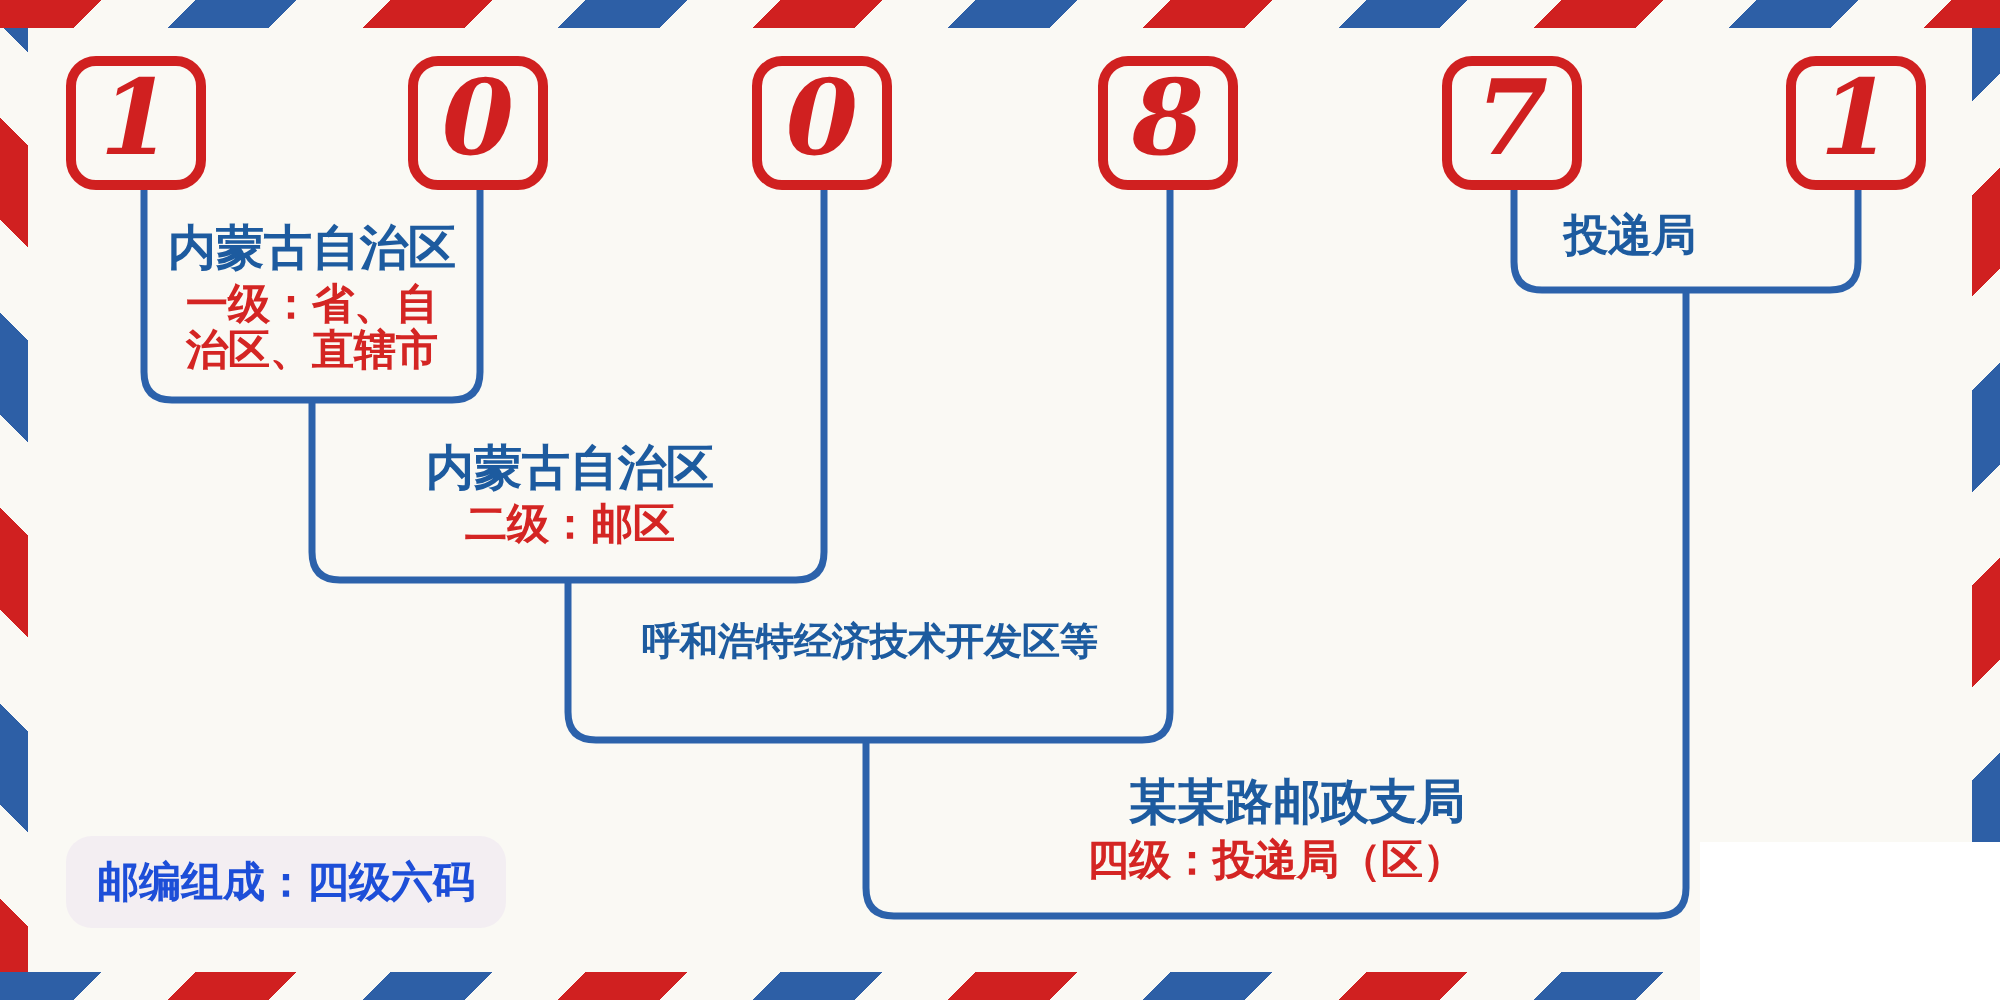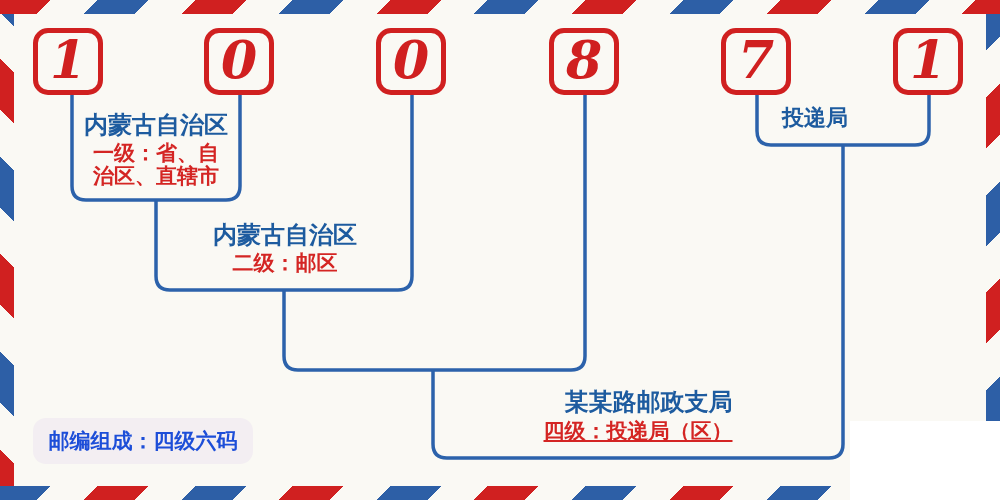--- a/index.html
+++ b/index.html
@@ -57,21 +57,21 @@
   .lvl1 .t{font-size:24px;line-height:26px;}
   .lvl1 .d{font-size:21px;line-height:23px;margin-top:3px;}
   .lvl2{left:285px;top:222px;}
   .lvl2 .t{font-size:24px;line-height:26px;}
   .lvl2 .d{font-size:21px;line-height:23px;margin-top:3px;text-align:center;}
   .lvl3{left:435px;top:311px;}
   .lvl3 .t{font-size:19px;line-height:22px;}
   .lvl3 .d{font-size:21px;line-height:24px;margin-top:3px;}
   .lvl4{left:638px;top:390px;}
   .lvl4 .t{font-size:24px;line-height:24px;text-align:right;}
-  .lvl4 .d{font-size:21px;line-height:24px;margin-top:5px;text-decoration:underline;}
+  .lvl4 .d{font-size:21px;line-height:24px;margin-top:5px;}
   .lvl5{left:815px;top:106px;}
   .lvl5 .t{font-size:22px;line-height:24px;}
   
   .badge{
     position:absolute;left:33px;top:418px;width:220px;height:46px;
     background:#f3eef2;border-radius:13px;z-index:3;
     display:flex;align-items:center;justify-content:center;
   }
   .badge .txt{color:#1d4ed8;font-weight:bold;font-size:21px;}
 </style>
@@ -117,20 +117,21 @@
     <div class="d">一级：省、自
 治区、直辖市</div>
   </div>
 
   <div class="lvl lvl2">
     <div class="t">内蒙古自治区</div>
     <div class="d">二级：邮区</div>
   </div>
 
   <div class="lvl lvl3">
+    <div class="t">呼和浩特经济技术开发区等</div>
   </div>
 
   <div class="lvl lvl4">
     <div class="t">某某路邮政支局</div>
     <div class="d">四级：投递局（区）</div>
   </div>
 
   <div class="lvl lvl5">
     <div class="t">投递局</div>
   </div>

